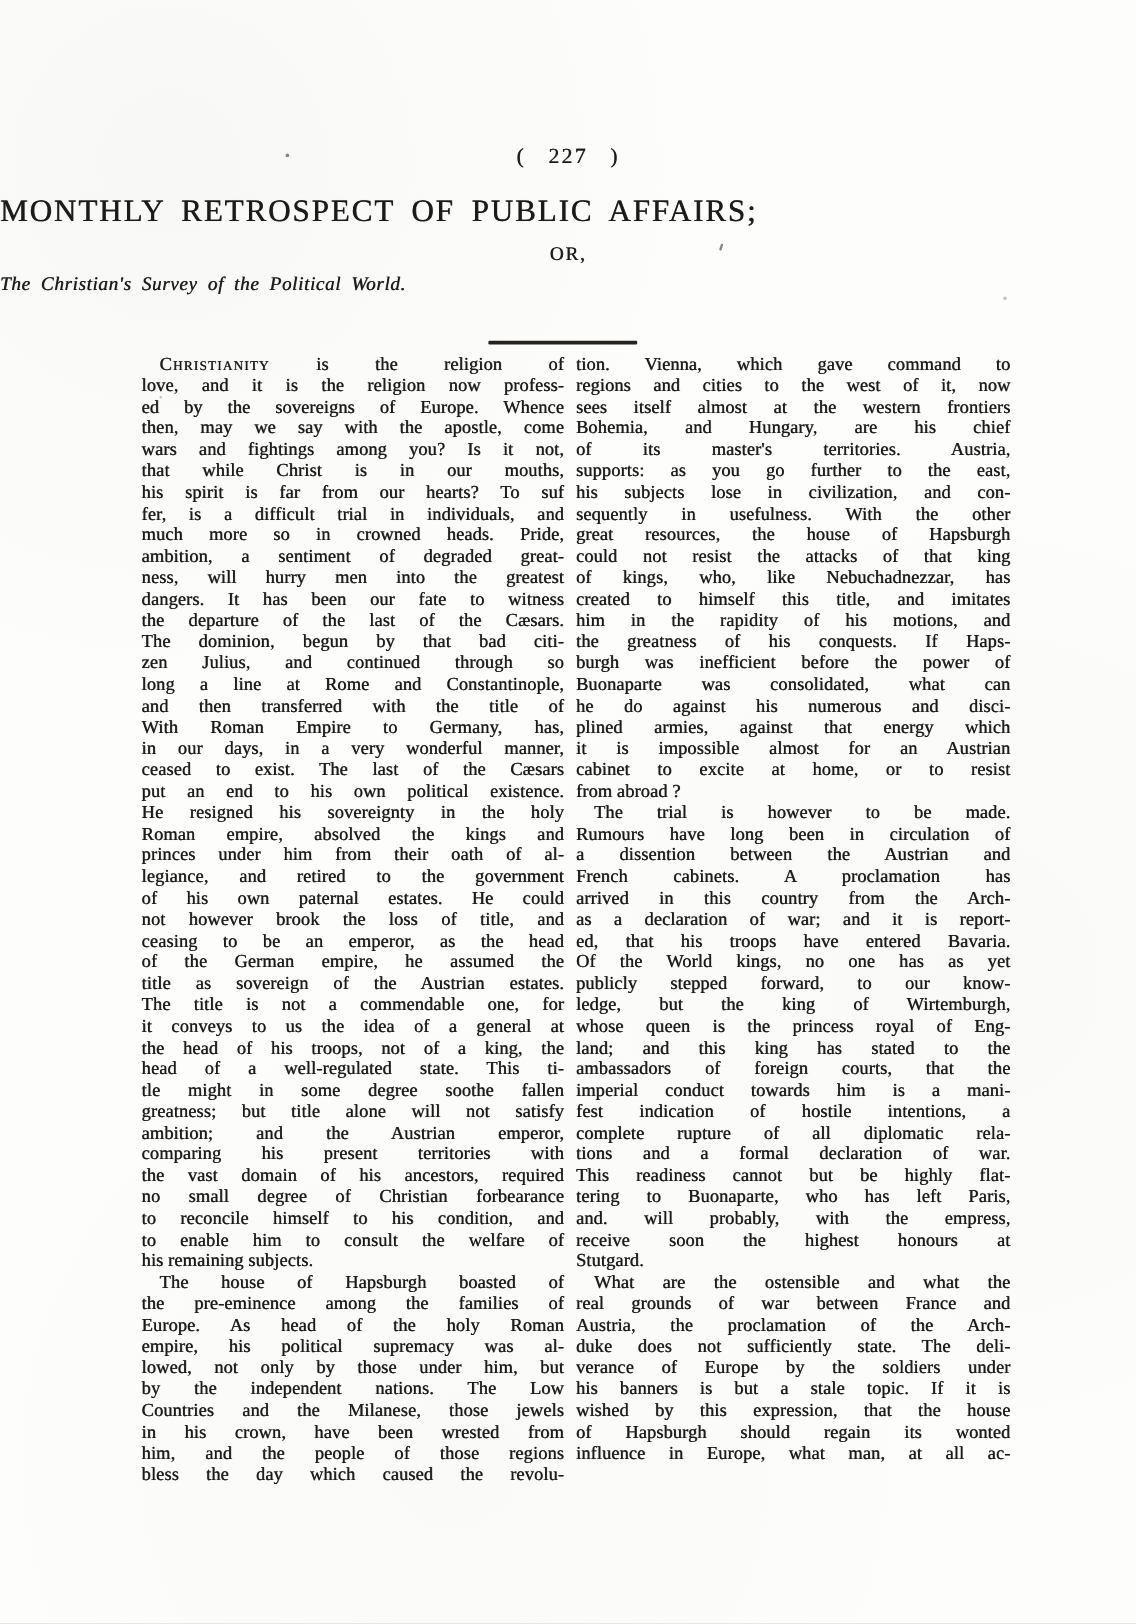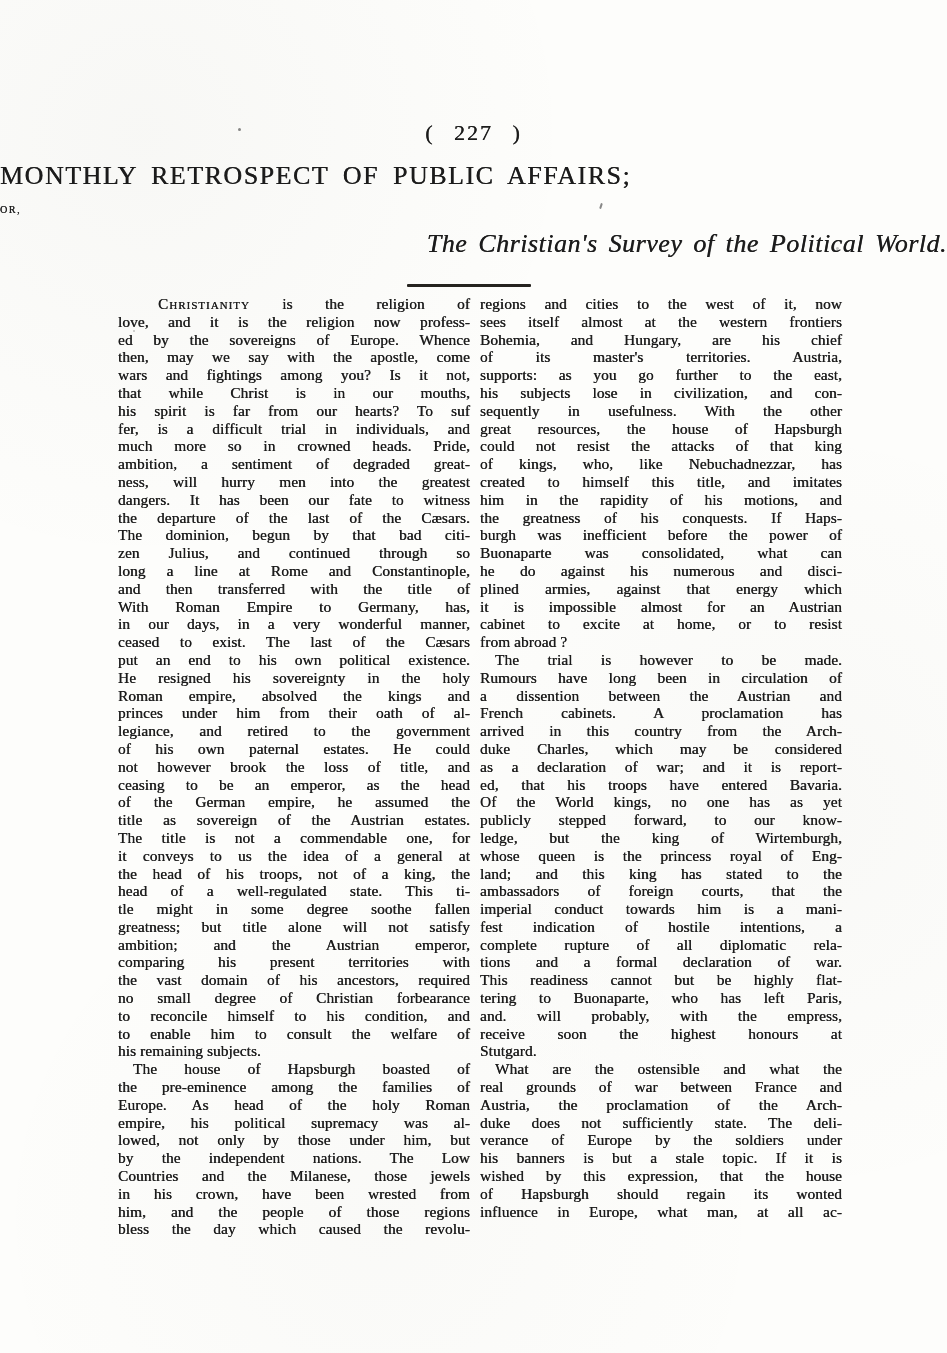--- a/index.html
+++ b/index.html
@@ -12,34 +12,34 @@
       radial-gradient(circle at 15% 10%, rgba(80,80,70,0.03), transparent 30%),
       radial-gradient(circle at 85% 60%, rgba(80,80,70,0.025), transparent 35%),
       radial-gradient(circle at 40% 90%, rgba(80,80,70,0.02), transparent 30%);
     overflow:hidden;
     font-family:"Liberation Serif", serif;
     color:#1b1b1b;
   }
   .ink{ text-shadow:0.35px 0 0 rgba(25,25,25,0.75), 0 0 0.6px rgba(25,25,25,0.35); }
   .page-number{
     position:absolute; top:120px; left:0; right:0;
-    text-align:center; font-size:22px; letter-spacing:2px; word-spacing:12px;
+    text-align:center; font-size:18px; letter-spacing:2px; word-spacing:12px;
   }
   .title{
     position:absolute; top:161px; left:0; right:0;
     text-align:left; font-size:26px; letter-spacing:1.5px; word-spacing:6px;
     white-space:nowrap;
   }
   .or-label{
     position:absolute; top:204px; left:0; right:0;
-    text-align:left; font-size:10px; letter-spacing:1.5px;
+    text-align:center; font-size:16px; letter-spacing:1.5px;
   }
   .subtitle{
     position:absolute; top:229px; left:0; right:0;
-    text-align:right; font-size:26px; font-style:italic; letter-spacing:0.5px; word-spacing:4px;
+    text-align:left; font-size:16px; font-style:italic; letter-spacing:0.5px; word-spacing:4px;
     white-space:nowrap;
   }
   .rule{
     position:absolute; top:284px; left:407px; width:124px; height:3px;
     background:#25231f; border-radius:1px;
   }
   .columns{
     position:absolute; top:295px; left:118px; width:724px;
     display:flex;
   }
@@ -47,21 +47,21 @@
   .col-left{ width:352px; margin-right:10px; }
   .col-right{ width:362px; }
   .line{
     font-size:15.3px; line-height:17.8px;
     text-align:justify; text-align-last:justify;
     letter-spacing:0.1px;
     white-space:nowrap0; 
   }
   .line.end{ text-align-last:left; }
   .line.indent{ text-indent:15px; }
-  .lead{ font-variant:small-caps; letter-spacing:1px;margin-left:25px; }
+  .lead{ font-variant:small-caps; letter-spacing:1px; }
   .speck{ position:absolute; background:rgba(40,40,40,0.55); border-radius:50%; }
   .speck.s1{ left:238px; top:128px; width:3px; height:3px; }
   .speck.s2{ left:600px; top:203px; width:2px; height:6px; transform:rotate(18deg); border-radius:1px;}
   .speck.s3{ left:836px; top:247px; width:3px; height:3px; opacity:.5;}
   .speck.s4{ left:133px; top:330px; width:2px; height:2px; opacity:.5;}
 </style>
 </head>
 <body>
 
 <div class="page">
@@ -121,20 +121,21 @@
         <div class="line">Europe. As head of the holy Roman</div>
         <div class="line">empire, his political supremacy was al-</div>
         <div class="line">lowed, not only by those under him, but</div>
         <div class="line">by the independent nations. The Low</div>
         <div class="line">Countries and the Milanese, those jewels</div>
         <div class="line">in his crown, have been wrested from</div>
         <div class="line">him, and the people of those regions</div>
         <div class="line">bless the day which caused the revolu-</div>
       </div>
     <div class="column col-right ink">
+        <div class="line">tion. Vienna, which gave command to</div>
         <div class="line">regions and cities to the west of it, now</div>
         <div class="line">sees itself almost at the western frontiers</div>
         <div class="line">Bohemia, and Hungary, are his chief</div>
         <div class="line">of its master's territories. Austria,</div>
         <div class="line">supports: as you go further to the east,</div>
         <div class="line">his subjects lose in civilization, and con-</div>
         <div class="line">sequently in usefulness. With the other</div>
         <div class="line">great resources, the house of Hapsburgh</div>
         <div class="line">could not resist the attacks of that king</div>
         <div class="line">of kings, who, like Nebuchadnezzar, has</div>
@@ -146,21 +147,20 @@
         <div class="line">he do against his numerous and disci-</div>
         <div class="line">plined armies, against that energy which</div>
         <div class="line">it is impossible almost for an Austrian</div>
         <div class="line">cabinet to excite at home, or to resist</div>
         <div class="line end">from abroad ?</div>
         <div class="line indent">The trial is however to be made.</div>
         <div class="line">Rumours have long been in circulation of</div>
         <div class="line">a dissention between the Austrian and</div>
         <div class="line">French cabinets. A proclamation has</div>
         <div class="line">arrived in this country from the Arch-</div>
-        <div class="line">duke Charles, which may be considered</div>
         <div class="line">as a declaration of war; and it is report-</div>
         <div class="line">ed, that his troops have entered Bavaria.</div>
         <div class="line">Of the World kings, no one has as yet</div>
         <div class="line">publicly stepped forward, to our know-</div>
         <div class="line">ledge, but the king of Wirtemburgh,</div>
         <div class="line">whose queen is the princess royal of Eng-</div>
         <div class="line">land; and this king has stated to the</div>
         <div class="line">ambassadors of foreign courts, that the</div>
         <div class="line">imperial conduct towards him is a mani-</div>
         <div class="line">fest indication of hostile intentions, a</div>

